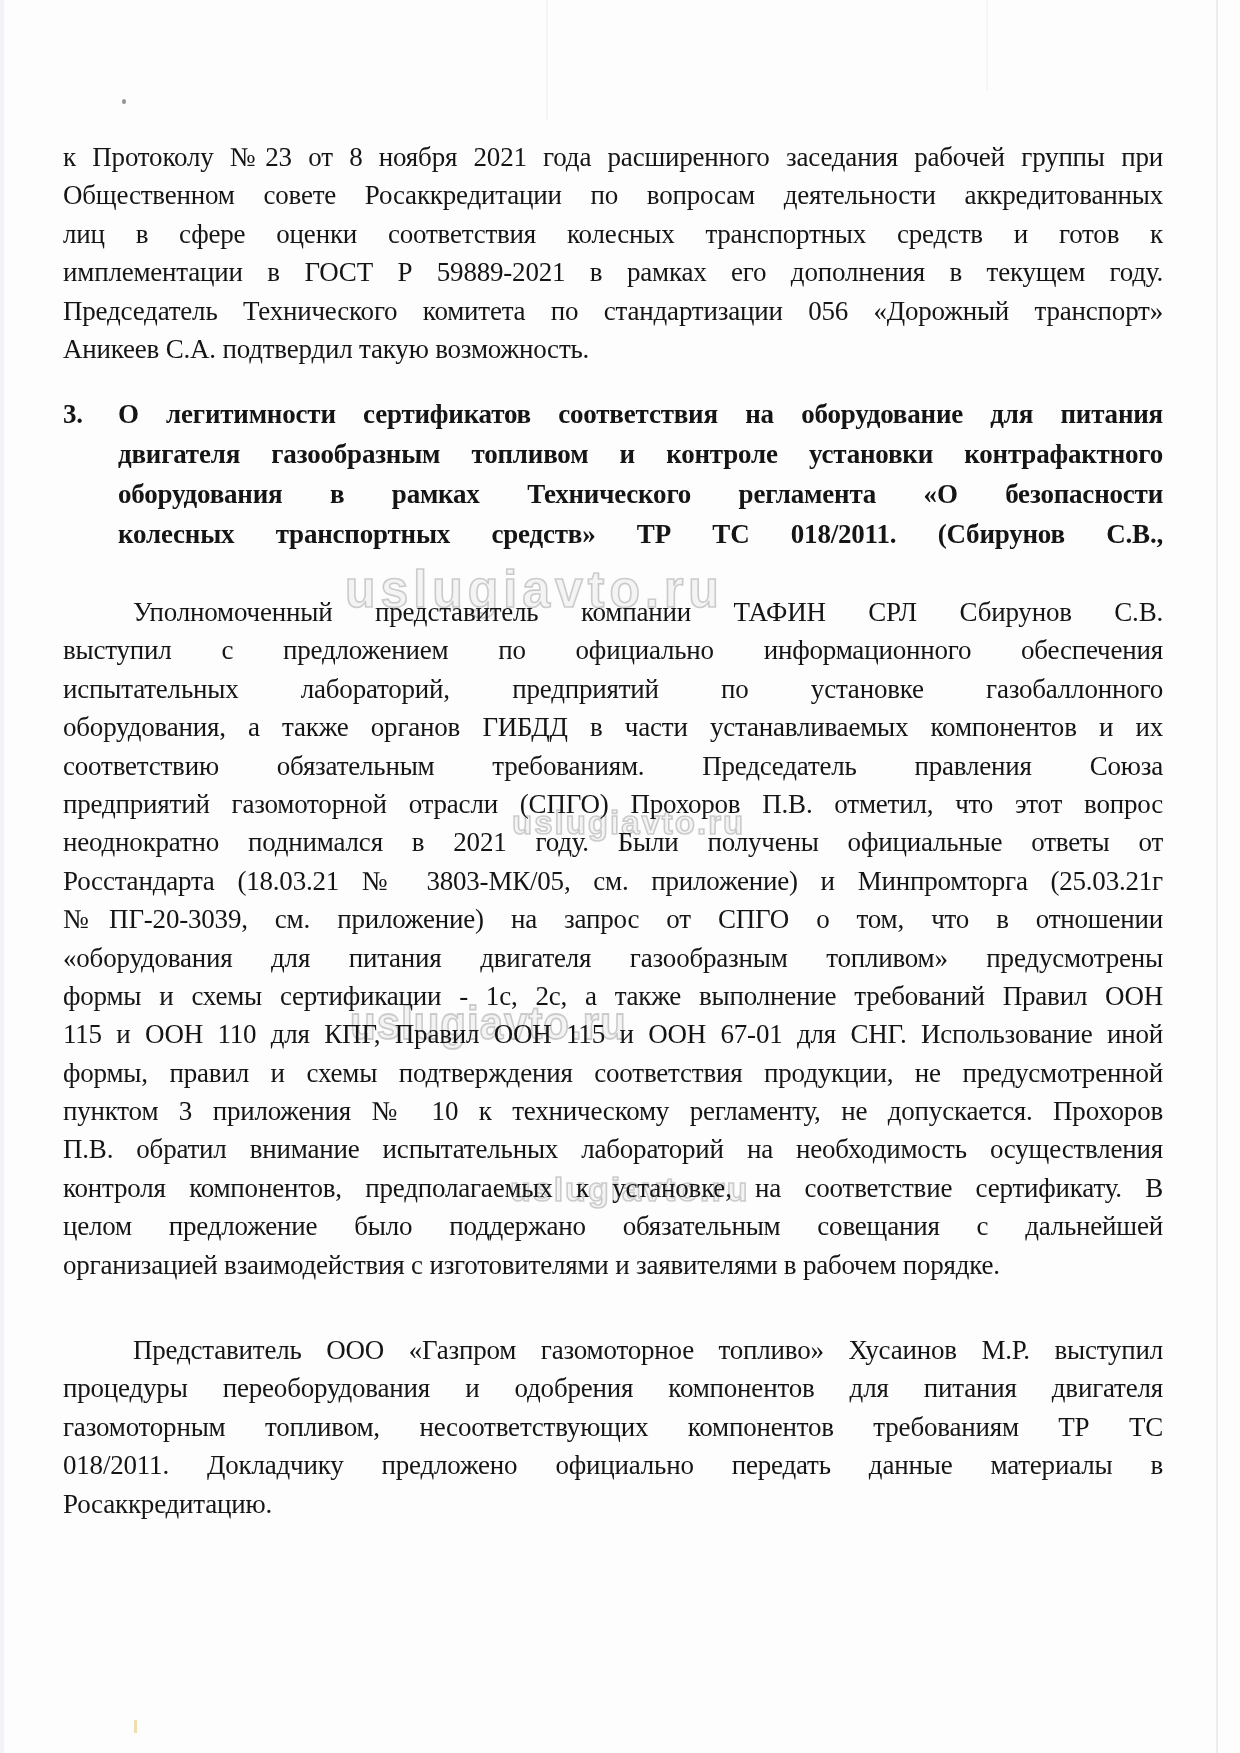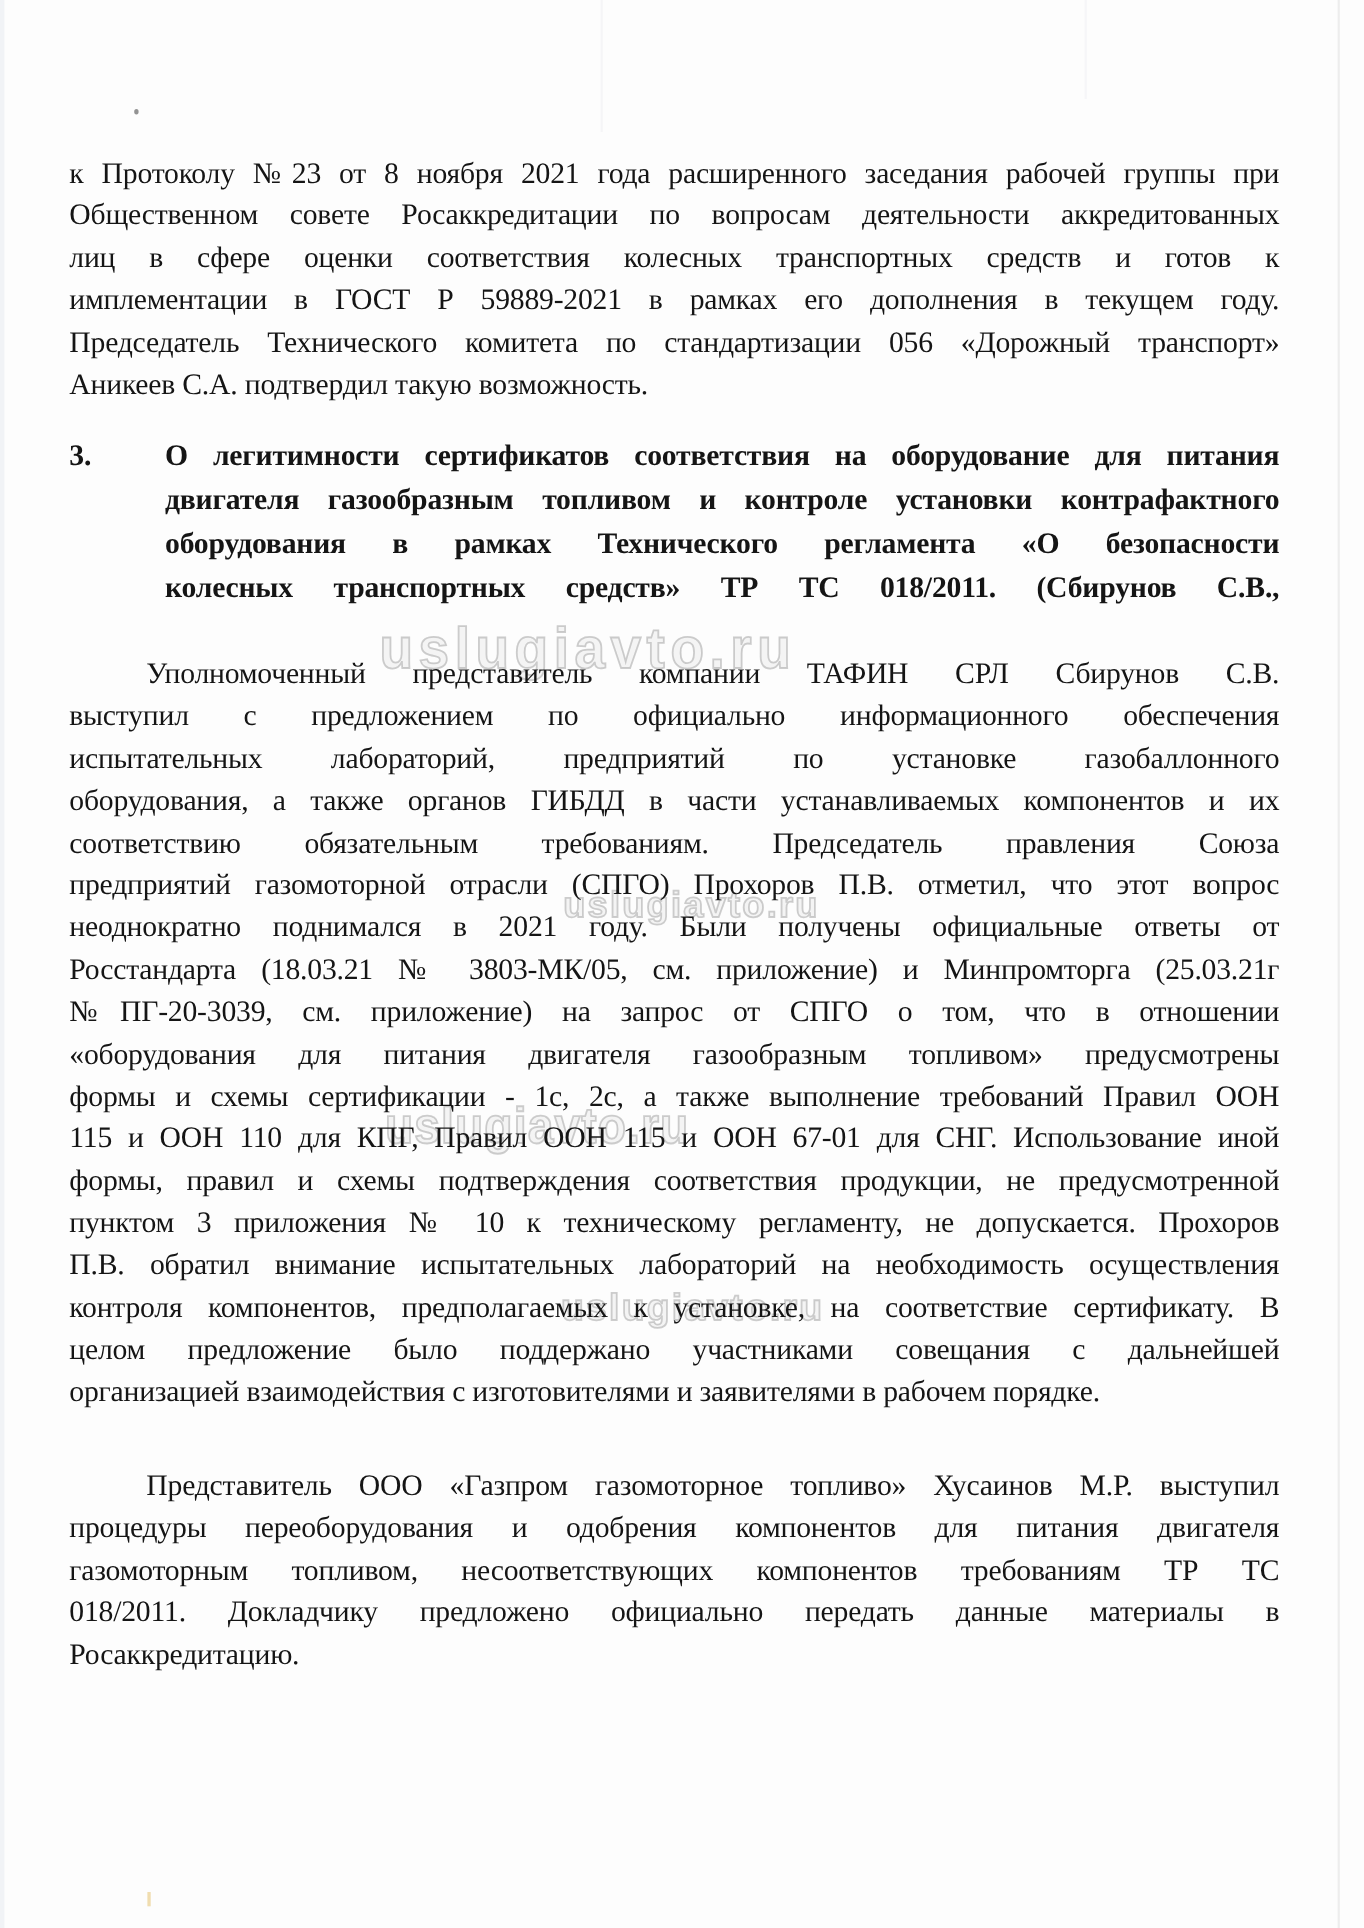--- a/index.html
+++ b/index.html
@@ -31,21 +31,21 @@
     text-align:justify; text-align-last:justify;
     white-space:normal; overflow:visible;
   }
   .tl.left { text-align:center; text-align-last:left; }
   .tl.indent { text-indent:70px; }
 
   .p1 { top:138px; }
   .heading { top:394px; font-weight:bold; }
   .heading .tl { line-height:40px; height:40px; }
   .hnum { position:absolute; left:0; top:0; line-height:40px; }
-  .hlines { margin-left:87px; }
+  .hlines { margin-left:55px; }
   .p3 { top:593px; }
   .p4 { top:1283px;margin-top:48px; }
 
   
   .wm {
     position:absolute;
     font-family:"Liberation Sans", sans-serif;
     font-weight:bold;
     color:rgba(185,185,185,0.12);
     -webkit-text-stroke:1.6px rgba(165,165,165,0.55);
@@ -103,21 +103,21 @@
     <div class="tl">неоднократно поднимался в 2021 году. Были получены официальные ответы от</div>
     <div class="tl">Росстандарта (18.03.21 № 3803-МК/05, см. приложение) и Минпромторга (25.03.21г</div>
     <div class="tl">№ПГ-20-3039, см. приложение) на запрос от СПГО о том, что в отношении</div>
     <div class="tl">«оборудования для питания двигателя газообразным топливом» предусмотрены</div>
     <div class="tl">формы и схемы сертификации - 1с, 2с, а также выполнение требований Правил ООН</div>
     <div class="tl">115 и ООН 110 для КПГ, Правил ООН 115 и ООН 67-01 для СНГ. Использование иной</div>
     <div class="tl">формы, правил и схемы подтверждения соответствия продукции, не предусмотренной</div>
     <div class="tl">пунктом 3 приложения № 10 к техническому регламенту, не допускается. Прохоров</div>
     <div class="tl">П.В. обратил внимание испытательных лабораторий на необходимость осуществления</div>
     <div class="tl">контроля компонентов, предполагаемых к установке, на соответствие сертификату. В</div>
-    <div class="tl">целом предложение было поддержано участниками совещания с дальнейшей</div>
+    <div class="tl">целом предложение было поддержано обязательным совещания с дальнейшей</div>
     <div class="tl left">организацией взаимодействия с изготовителями и заявителями в рабочем порядке.</div>
   </div>
 
   <div class="block p4">
     <div class="tl indent">Представитель ООО «Газпром газомоторное топливо» Хусаинов М.Р. выступил</div>
     <div class="tl">процедуры переоборудования и одобрения компонентов для питания двигателя</div>
     <div class="tl">газомоторным топливом, несоответствующих компонентов требованиям ТР ТС</div>
     <div class="tl">018/2011. Докладчику предложено официально передать данные материалы в</div>
     <div class="tl left">Росаккредитацию.</div>
   </div>

